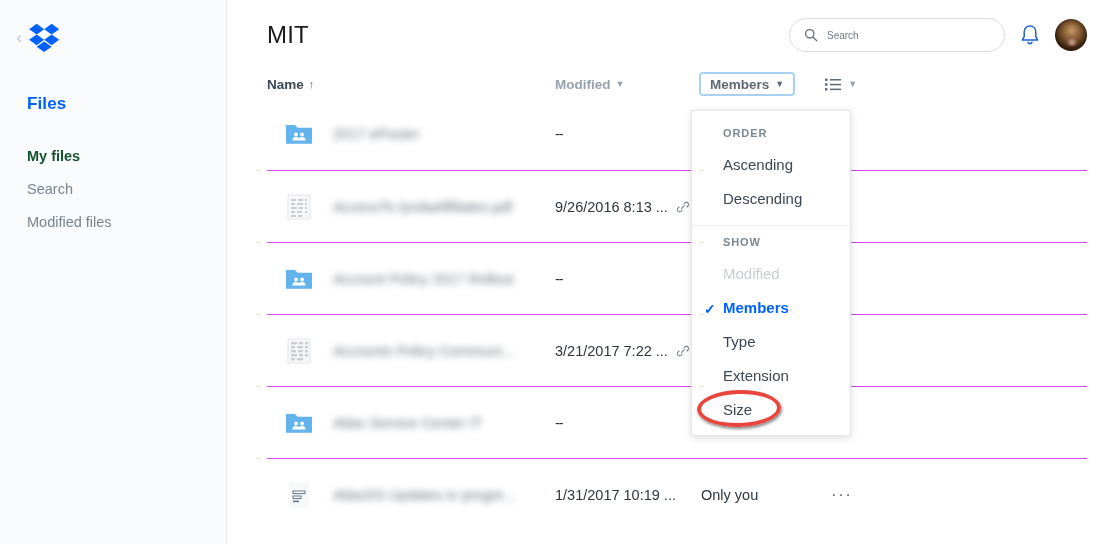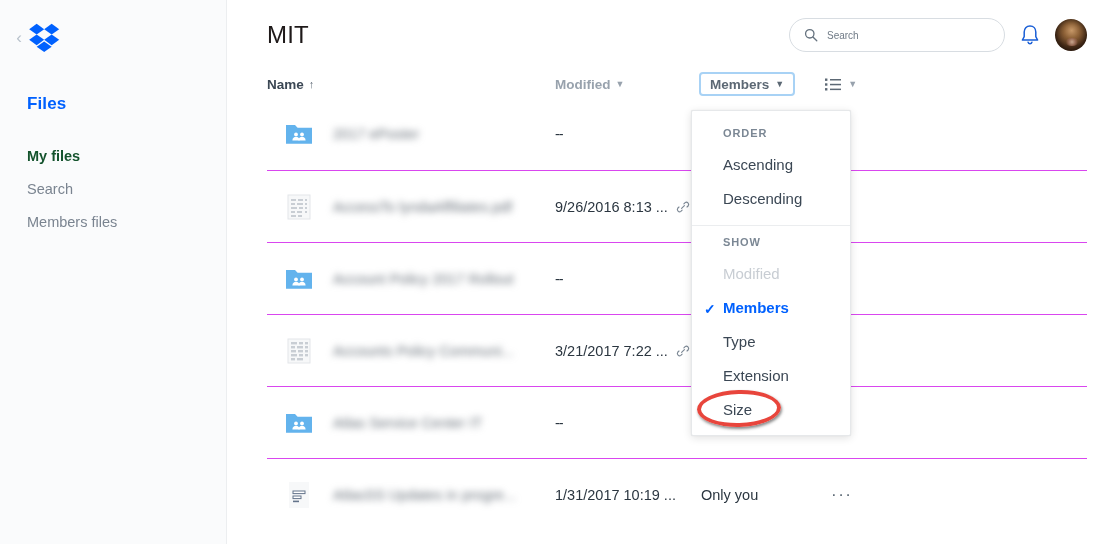--- a/index.html
+++ b/index.html
@@ -211,21 +211,21 @@
         <polygon points="19,20.2 28,13.8 37,20.2 28,26.6" fill="#0061fe"></polygon>
         <polygon points="10,28.5 19,22.1 28,28.5 19,34.9" fill="#0061fe"></polygon>
       </svg>
     </div>
 
     <div class="nav-files">Files</div>
 
     <nav class="nav-list">
       <div class="nav-item active">My files</div>
       <div class="nav-item">Search</div>
-      <div class="nav-item">Members files</div>
+      <div class="nav-item">Modified files</div>
     </nav>
   </aside>
 
   <section class="main">
 
     <div class="topbar">
       <h1 class="page-title">MIT</h1>
 
       <div class="topbar-right">
         <div class="search-box">

